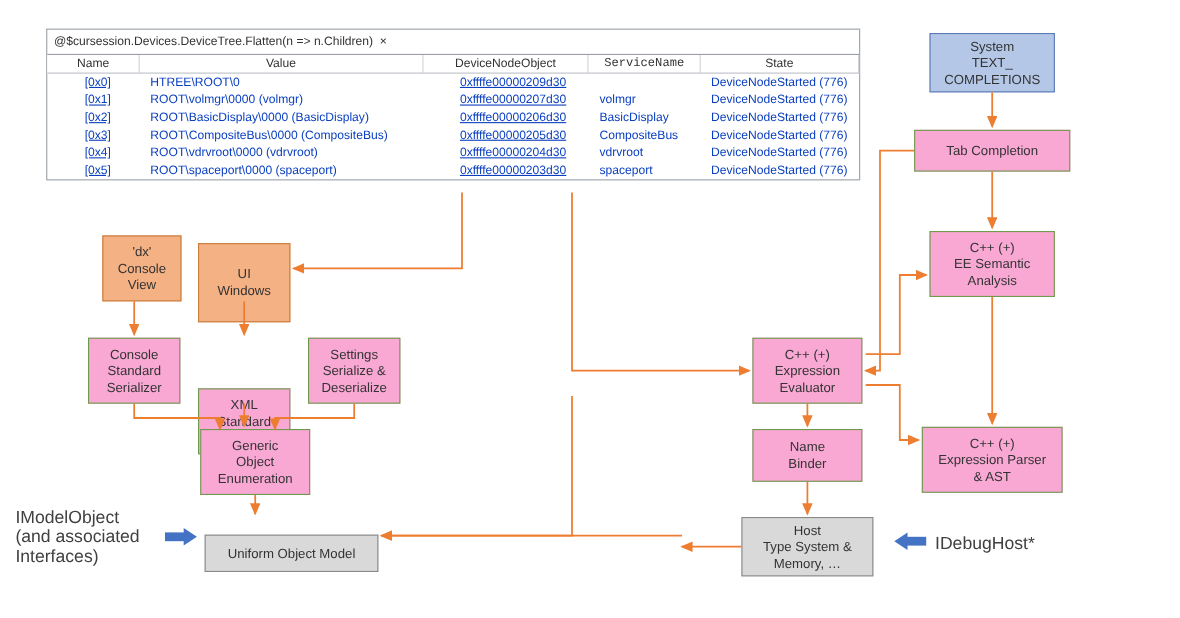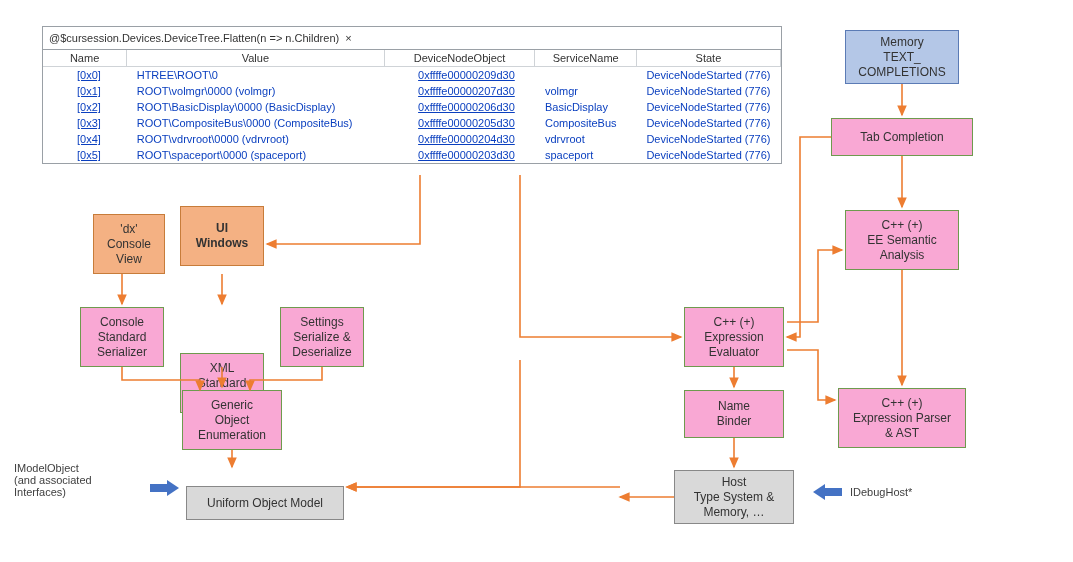--- a/index.html
+++ b/index.html
@@ -12,21 +12,21 @@
 .watch-table th{font-weight:400;border-right:1px solid #cfd3d7;border-bottom:1px solid #cfd3d7;padding:2px 6px;background:#fff;color:#333;text-align:center;}
 .watch-table td{padding:2px 10px;white-space:nowrap;}
 .link{color:#0a3fbf;cursor:pointer;}
 .underline{text-decoration:underline;margin-left:24px;}
 .svc{color:#0a3fbf;}
 .node-box{display:flex;align-items:center;justify-content:center;text-align:center;padding:4px 6px;border:1px solid #555;font-size:12px;line-height:1.25;}
 .green{background:#f9a8d4;border-color:#6e9a4e;}
 .orange{background:#f4b183;border-color:#c77c3a;}
 .blue{background:#b4c7e7;border-color:#5b7bb5;}
 .grey{background:#d9d9d9;border-color:#888;}
-.annotation{font-size:11px;color:#404040;}
+.annotation{font-size:16px;color:#404040;}
 svg.arrows{position:absolute;left:0;top:0;width:1073px;height:562px;pointer-events:none;}
 .blue-arrow{position:absolute;width:30px;height:16px;}
 .blue-arrow .shaft{position:absolute;left:0;top:4px;width:18px;height:8px;background:#4472c4;}
 .blue-arrow .head{position:absolute;left:17px;top:0;width:0;height:0;border-top:8px solid transparent;border-bottom:8px solid transparent;border-left:12px solid #4472c4;}
 .blue-arrow.flip{transform:scaleX(-1);}
 </style>
 </head>
 <body>
 <div id="canvas">
 
@@ -34,21 +34,21 @@
   <div class="watch-tab">
     <span style="white-space: pre-line;">@$cursession.Devices.DeviceTree.Flatten(n =&gt; n.Children)</span>
     <span class="watch-close" style="white-space: pre-line;">×</span>
   </div>
   <table class="watch-table">
     <thead>
           <tr>
       <th style="width: 90px; white-space: pre-line;">Name</th>
       <th style="width: 270px; white-space: pre-line;">Value</th>
       <th style="width: 150px; white-space: pre-line;">DeviceNodeObject</th>
-      <th style="width: 100px; white-space: pre-line;">ServiceName</th>
+      <th style="width: 100px; white-space: pre-line; font-family: Liberation Mono, monospace;">ServiceName</th>
       <th style="white-space: pre-line;">State</th>
     </tr>
         </thead>
     <tbody id="watch-body">
           <tr>
             <td><span class="link underline">[0x0]</span></td>
             <td><span class="link">HTREE\ROOT\0</span></td>
             <td><span class="link underline">0xffffe00000209d30</span></td>
             <td><span class="svc"></span></td>
             <td><span class="link">DeviceNodeStarted (776)</span></td>
@@ -88,40 +88,40 @@
             <td><span class="svc">spaceport</span></td>
             <td><span class="link">DeviceNodeStarted (776)</span></td>
           </tr>
         </tbody>
   </table>
 </div>
 
 <div class="abs node-box orange" style="left: 93px; top: 214px; width: 72px; height: 60px; white-space: pre-line;">'dx'
 Console
 View</div>
-<div class="abs node-box orange" style="left: 180px; top: 206px; width: 84px; height: 60px; white-space: pre-line; font-weight: bold;">UI
+<div class="abs node-box orange" style="left: 180px; top: 221px; width: 84px; height: 72px; white-space: pre-line;">UI
 Windows</div>
 
 <div class="abs node-box green" style="left: 80px; top: 307px; width: 84px; height: 60px; white-space: pre-line;">Console
 Standard
 Serializer</div>
 <div class="abs node-box green" style="left: 180px; top: 307px; width: 84px; height: 60px; white-space: pre-line; margin-top: 46px;">XML
 Standard
 Serializer</div>
 <div class="abs node-box green" style="left: 280px; top: 307px; width: 84px; height: 60px; white-space: pre-line;">Settings
 Serialize &amp;
 Deserialize</div>
 
 <div class="abs node-box green" style="left: 182px; top: 390px; width: 100px; height: 60px; white-space: pre-line;">Generic
 Object
 Enumeration</div>
 
 <div class="abs node-box grey" style="left: 186px; top: 470px; width: 158px; height: 34px; white-space: pre-line; margin-top: 16px;">Uniform Object Model</div>
 
-<div class="abs node-box blue" style="left: 845px; top: 30px; width: 114px; height: 54px; white-space: pre-line;">Memory
+<div class="abs node-box blue" style="left: 845px; top: 30px; width: 114px; height: 54px; white-space: pre-line;">System
 TEXT_
 COMPLETIONS</div>
 <div class="abs node-box green" style="left: 831px; top: 118px; width: 142px; height: 38px; white-space: pre-line;">Tab Completion</div>
 <div class="abs node-box green" style="left: 845px; top: 210px; width: 114px; height: 60px; white-space: pre-line;">C++ (+)
 EE Semantic
 Analysis</div>
 <div class="abs node-box green" style="left: 684px; top: 307px; width: 100px; height: 60px; white-space: pre-line;">C++ (+)
 Expression
 Evaluator</div>
 <div class="abs node-box green" style="left: 684px; top: 390px; width: 100px; height: 48px; white-space: pre-line;">Name

